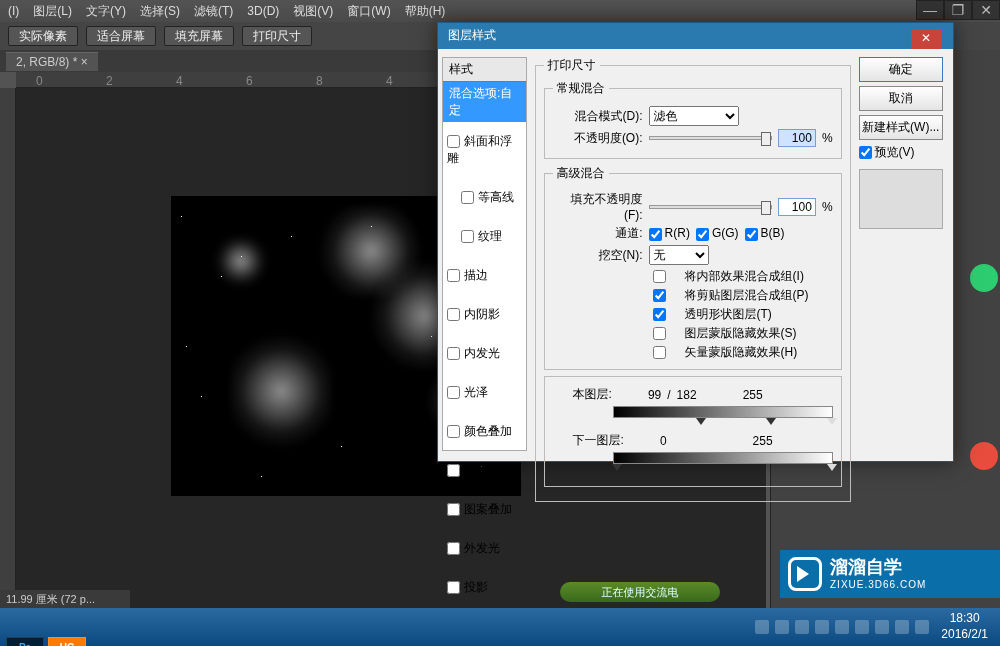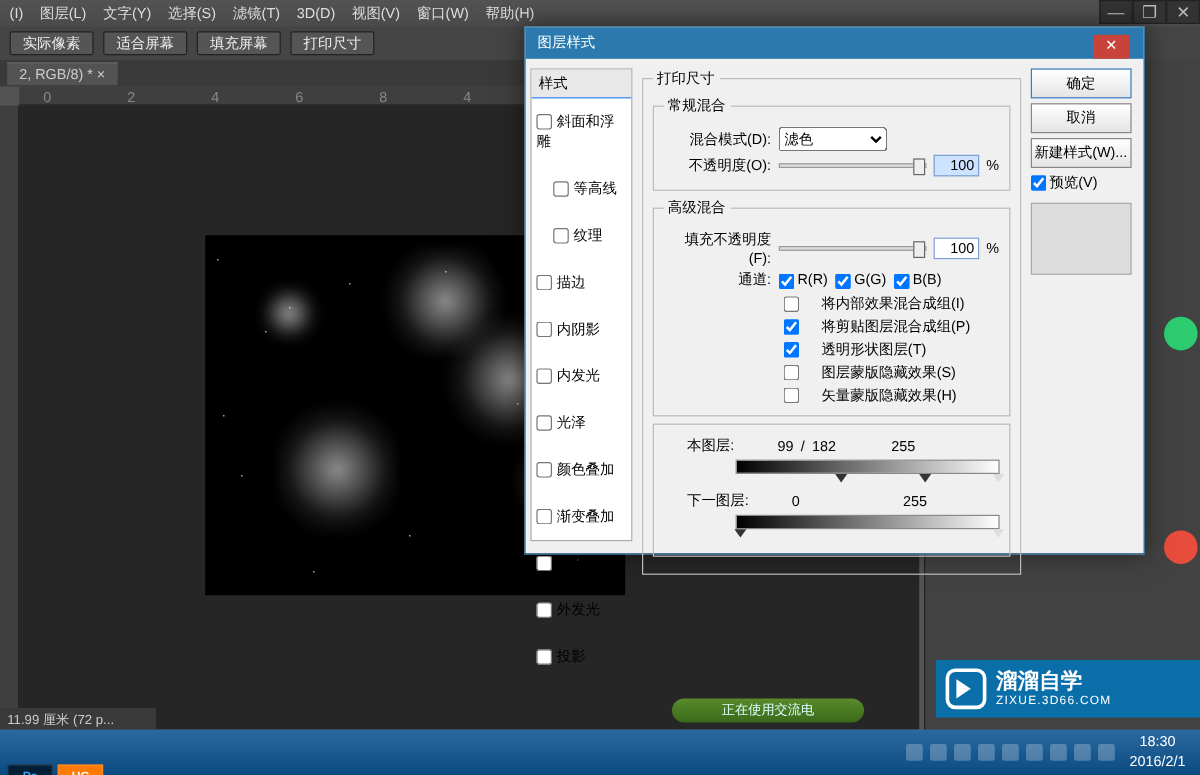--- a/index.html
+++ b/index.html
@@ -157,20 +157,21 @@
 <div class="statusbar">11.99 厘米 (72 p...</div>
 
 <div class="dialog">
   <div class="dlgTitle">
     <span>图层样式</span>
     <div class="dlgClose">✕</div>
   </div>
   <div class="dlgBody">
     <div class="styleList">
       <div class="hdr">样式</div>
+      <div class="sel">混合选项:自定</div>
       <label><input type="checkbox" class="chk" style=""><span>斜面和浮雕</span></label>
       <label style="padding-left:18px"><input type="checkbox" class="chk" style=""><span>等高线</span></label>
       <label style="padding-left:18px"><input type="checkbox" class="chk" style=""><span>纹理</span></label>
       <label><input type="checkbox" class="chk" style=""><span>描边</span></label>
       <label><input type="checkbox" class="chk" style=""><span>内阴影</span></label>
       <label><input type="checkbox" class="chk" style=""><span>内发光</span></label>
       <label><input type="checkbox" class="chk" style=""><span>光泽</span></label>
       <label><input type="checkbox" class="chk" style=""><span>颜色叠加</span></label>
       <label><input type="checkbox" class="chk" style=""><span>渐变叠加</span></label>
       <label><input type="checkbox" class="chk" style=""><span>图案叠加</span></label>
@@ -205,20 +206,24 @@
               </div>
             <input class="numbox" style="background: rgb(255, 255, 255);" value="100">
             <span>%</span>
           </div>
           <div class="row">
             <span class="lbl">通道:</span>
             <label><input type="checkbox" class="chk" checked="" style=""><span>R(R)</span></label>
             <label><input type="checkbox" class="chk" checked="" style=""><span>G(G)</span></label>
             <label><input type="checkbox" class="chk" checked="" style=""><span>B(B)</span></label>
           </div>
+          <div class="row">
+            <span class="lbl">挖空(N):</span>
+            <select style="width:60px"><option>无</option></select>
+          </div>
           <div class="subchk">
               <input type="checkbox" class="chk" style="">
               <span>将内部效果混合成组(I)</span>
             </div>
           <div class="subchk">
               <input type="checkbox" class="chk" checked="" style="">
               <span>将剪贴图层混合成组(P)</span>
             </div>
           <div class="subchk">
               <input type="checkbox" class="chk" checked="" style="">

